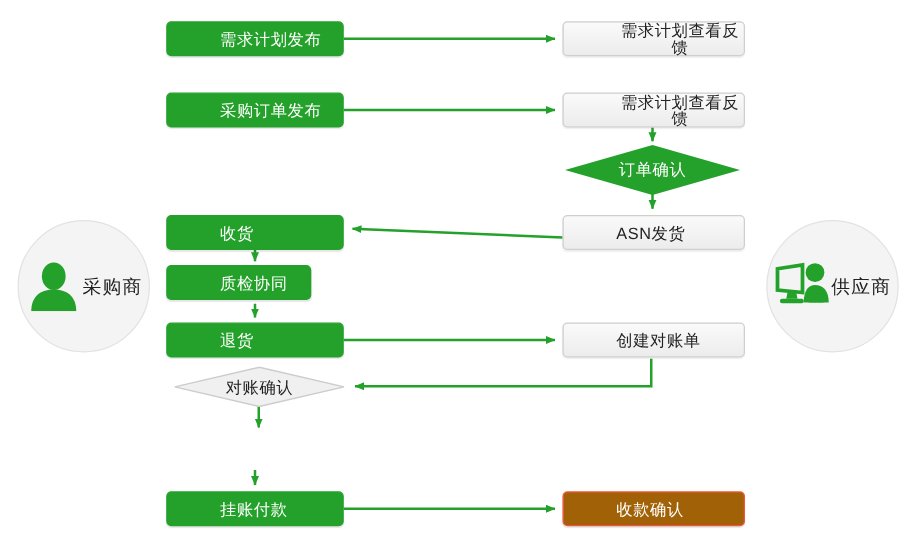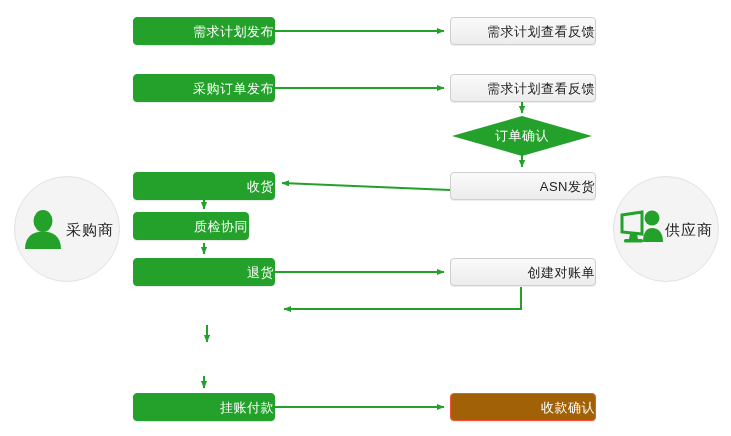--- a/index.html
+++ b/index.html
@@ -24,27 +24,28 @@
     width: 731px;
     height: 436px;
   }
 
   
   .node {
     position: absolute;
     box-sizing: border-box;
     display: flex;
     align-items: center;
-    justify-content: flex-end;
+    justify-content: flex-start;
     text-align: center;
     border-radius: 4px;
     font-size: 13px;
     line-height: 1;
     letter-spacing: 0.5px;
     z-index: 3;
+    padding-left: 42px;
   }
   .node.green {
     background: #23a12a;
     color: #ffffff;
     border: 1px solid #23a12a;
     box-shadow: 0 1px 1px rgba(0,0,0,0.10);
   }
   .node.grey {
     background: #f2f2f2;
     color: #222222;
@@ -212,20 +213,26 @@
   </div>
 
   <div class="node green" style="left:133px; top:258px; width:142px; height:28px;">
     <span>退货</span>
   </div>
 
   <div class="node grey" style="left:450px; top:258px; width:146px; height:28px;">
     <span>创建对账单</span>
   </div>
 
+  <div class="diamond grey" style="left:139px; top:293px; width:137px; height:33px;">
+    <svg viewBox="0 0 137 33" width="137" height="33">
+      <polygon points="68.5,0.8 136.2,16.5 68.5,32.2 0.8,16.5" fill="#f0f0f0" stroke="#cccccc" stroke-width="1.2"></polygon>
+    </svg>
+    <span class="dlabel">对账确认</span>
+  </div>
 
 
   <div class="node green" style="left:133px; top:393px; width:142px; height:28px;">
     <span>挂账付款</span>
   </div>
 
   <div class="node orange" style="left:450px; top:393px; width:146px; height:28px;">
     <span>收款确认</span>
   </div>
 

